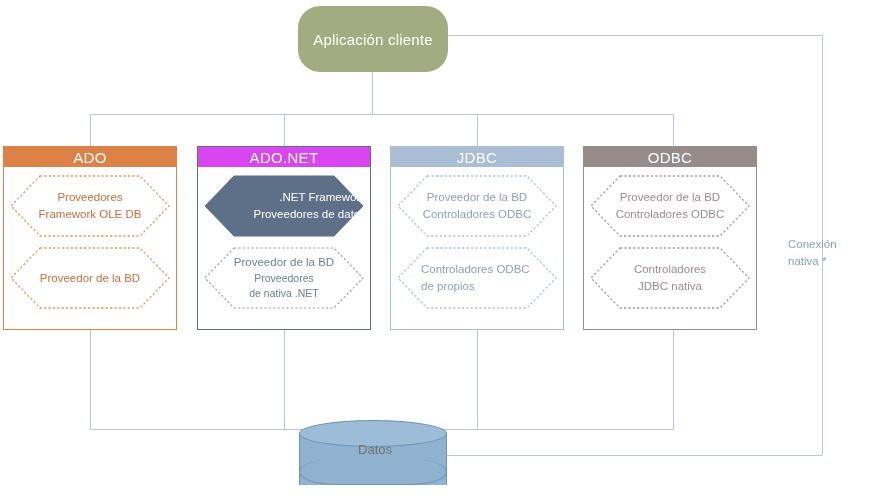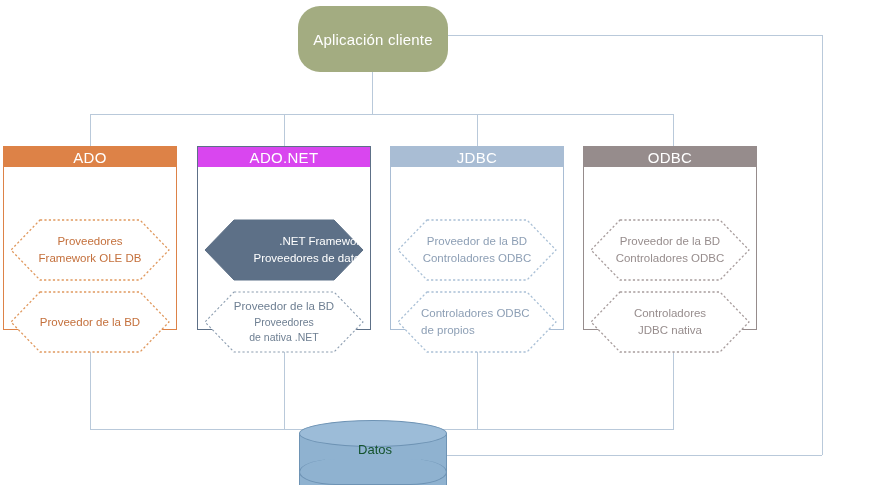--- a/index.html
+++ b/index.html
@@ -58,21 +58,20 @@
     font-size: 15px;
     display: flex;
     align-items: center;
     justify-content: center;
     letter-spacing: 0.3px;
   }
   .col-body {
     position: relative;
     height: 152px;
     box-sizing: border-box;
-    margin-top: 44px;
   }
 
   #col-ado      { left: 3px;   border: 1px solid #dd8247; }
   #col-ado .col-head { background: #dd8247; }
   #col-adonet   { left: 197px; border: 1px solid #5d7087; }
   #col-adonet .col-head { background: #d946ef; }
   #col-odbc     { left: 390px; border: 1px solid #a9bdd4; }
   #col-odbc .col-head { background: #a9bdd4; }
   #col-jdbc     { left: 583px; border: 1px solid #968c8c; }
   #col-jdbc .col-head { background: #968c8c; }
@@ -168,21 +167,21 @@
     border: 1px solid #6e93b4;
     border-radius: 50%;
     box-sizing: border-box;
   }
   #cyl-label {
     position: absolute;
     left: 0;
     top: 22px;
     width: 152px;
     text-align: center;
-    color: #14532d;
+    color: #737373;
     font-size: 13px;
   }
 </style>
 </head>
 <body>
 
 <div id="canvas">
 
   <div class="ln v" style="left:372px; top:72px; height:43px;"></div>
 
@@ -203,20 +202,24 @@
   <div class="ln v" style="left:372px; top:429px; height:16px;"></div>
 
   <div class="ln h" style="left:448px; top:35px; width:374px;"></div>
   <div class="ln v" style="left:822px; top:35px; height:420px;"></div>
   <div class="ln h" style="left:447px; top:455px; width:375px;"></div>
 
   <div id="client-box">
     <span>Aplicación cliente</span>
   </div>
 
+  <div id="native-caption">
+    <div>Conexión</div>
+    <div>nativa *</div>
+  </div>
 
   <div class="col" id="col-ado">
     <div class="col-head">
       <span>ADO</span>
     </div>
     <div class="col-body">
       <div class="hexwrap top">
         <svg viewBox="0 0 164 66">
           <polygon points="32,3 132,3 161,33 132,63 32,63 3,33" fill="#ffffff" stroke="#e0995f" stroke-width="1.3" stroke-dasharray="2.2 2.2"></polygon>
         </svg>

